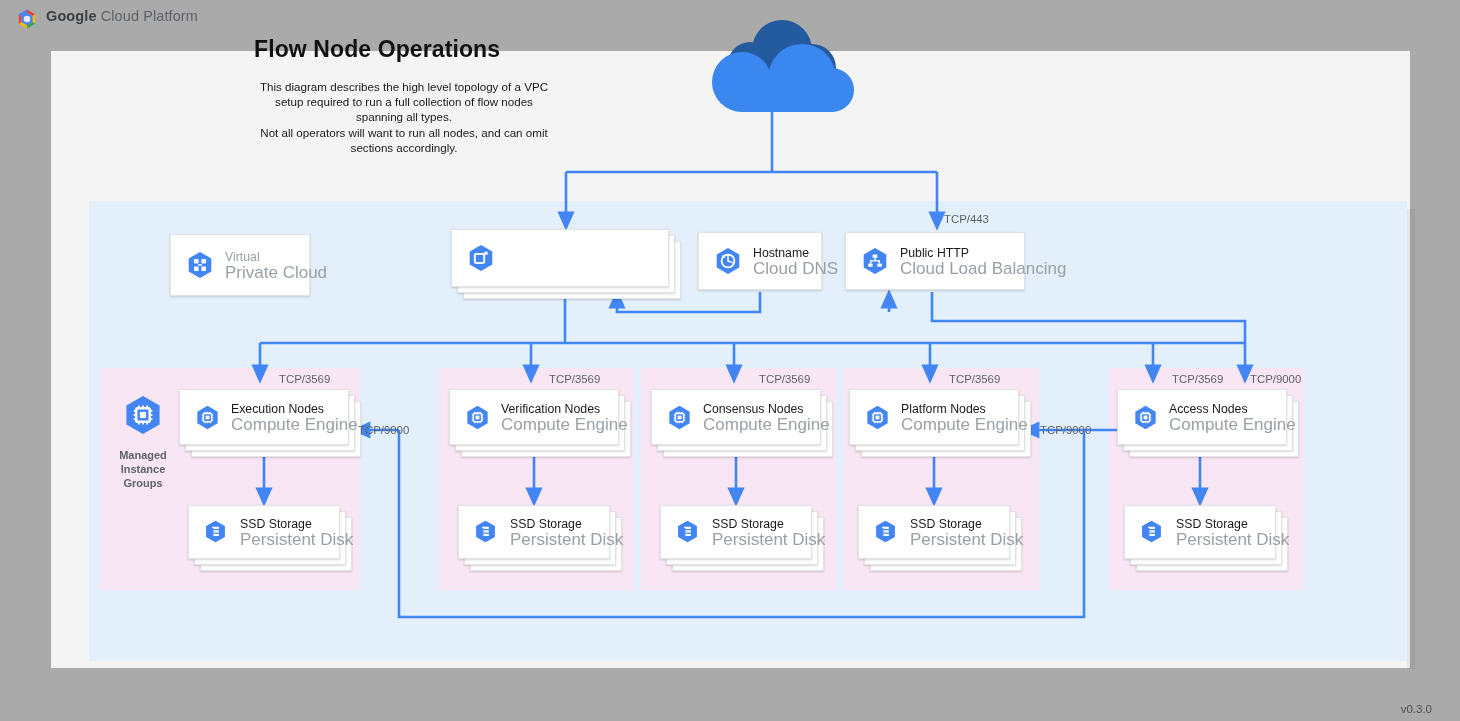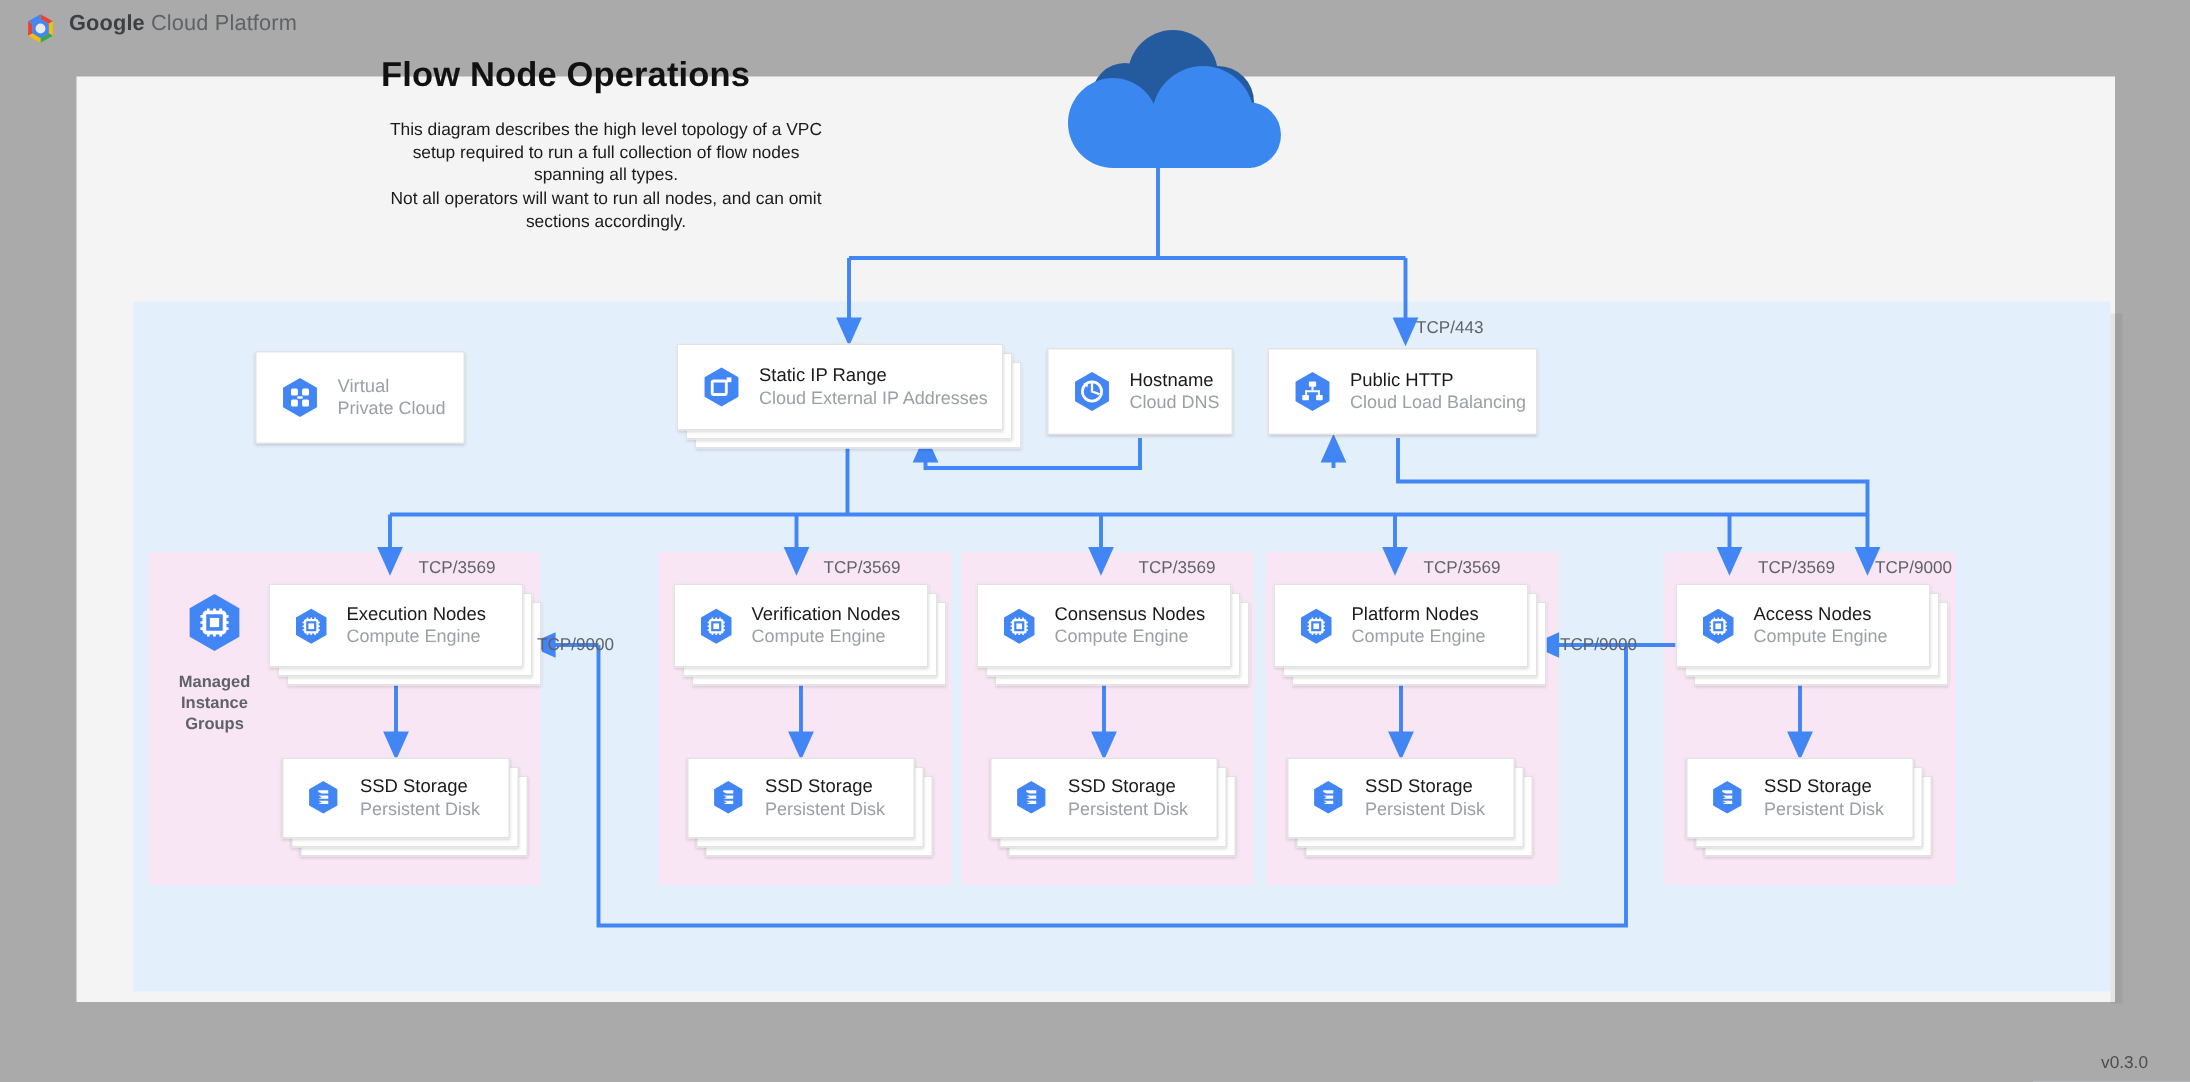--- a/index.html
+++ b/index.html
@@ -37,21 +37,21 @@
   .card-wrap { position: absolute; }
   .card {
     position: absolute; left: 0; top: 0; width: 100%; height: 100%;
     background: #ffffff; border: 1px solid #e2e2e2;
     display: flex; align-items: center; gap: 10px; padding-left: 14px;
     box-shadow: 0 1px 2px rgba(0,0,0,.16);
   }
   .stack2, .stack3 { position: absolute; background: #ffffff; border: 1px solid #e2e2e2; box-shadow: 0 1px 2px rgba(0,0,0,.16); }
   .card-texts { display: flex; flex-direction: column; justify-content: center; line-height: 15px; }
   .card-t1 { font-size: 12.3px; color: #1a1a1a; white-space: nowrap; }
-  .card-t2 { font-size: 12px; color: #9aa0a6; white-space: nowrap; }
+  .card-t2 { font-size: 17px; color: #9aa0a6; white-space: nowrap; }
   .card.muted .card-t1 { color: #9aa0a6; }
   .ico { width: 30px; height: 30px; flex: 0 0 30px; }
   .ico.sm { width: 27px; height: 27px; flex: 0 0 27px; }
 
   
   .wires { position: absolute; left: 0; top: 0; width: 1460px; height: 721px; pointer-events: none; }
 
   
   .port { position: absolute; font-size: 11.4px; color: #5f6368; white-space: nowrap; }
 
@@ -178,24 +178,20 @@
     <div class="stack3" style="left:12px;top:12px;width:218px;height:58px;"></div>
     <div class="stack2" style="left:6px;top:6px;width:218px;height:58px;"></div>
     <div class="card">
       <span class="ico">
         <svg viewBox="0 0 30 30" width="30" height="30">
           <path d="M15 2 L26.3 8.5 L26.3 21.5 L15 28 L3.7 21.5 L3.7 8.5 Z" fill="#4285f4"></path>
           <rect x="8.8" y="11" width="9.4" height="9" rx="1.2" fill="none" stroke="#fff" stroke-width="1.9"></rect>
           <rect x="18.4" y="8.6" width="3.2" height="3.2" fill="#fff"></rect>
         </svg>
       </span>
-      <div class="card-texts">
-        <div class="card-t1">Static IP Range</div>
-        <div class="card-t2">Cloud External IP Addresses</div>
-      </div>
     </div>
   </div>
 
   <div class="card-wrap" style="left:698px;top:232px;width:124px;height:58px;">
     <div class="card">
       <span class="ico">
         <svg viewBox="0 0 30 30" width="30" height="30">
           <path d="M15 2 L26.3 8.5 L26.3 21.5 L15 28 L3.7 21.5 L3.7 8.5 Z" fill="#4285f4"></path>
           <circle cx="15" cy="15" r="6.4" fill="none" stroke="#fff" stroke-width="1.8"></circle>
           <path d="M15 8.6 L15 15 L19.4 16.6" stroke="#fff" stroke-width="1.5" fill="none" stroke-linecap="round"></path>

